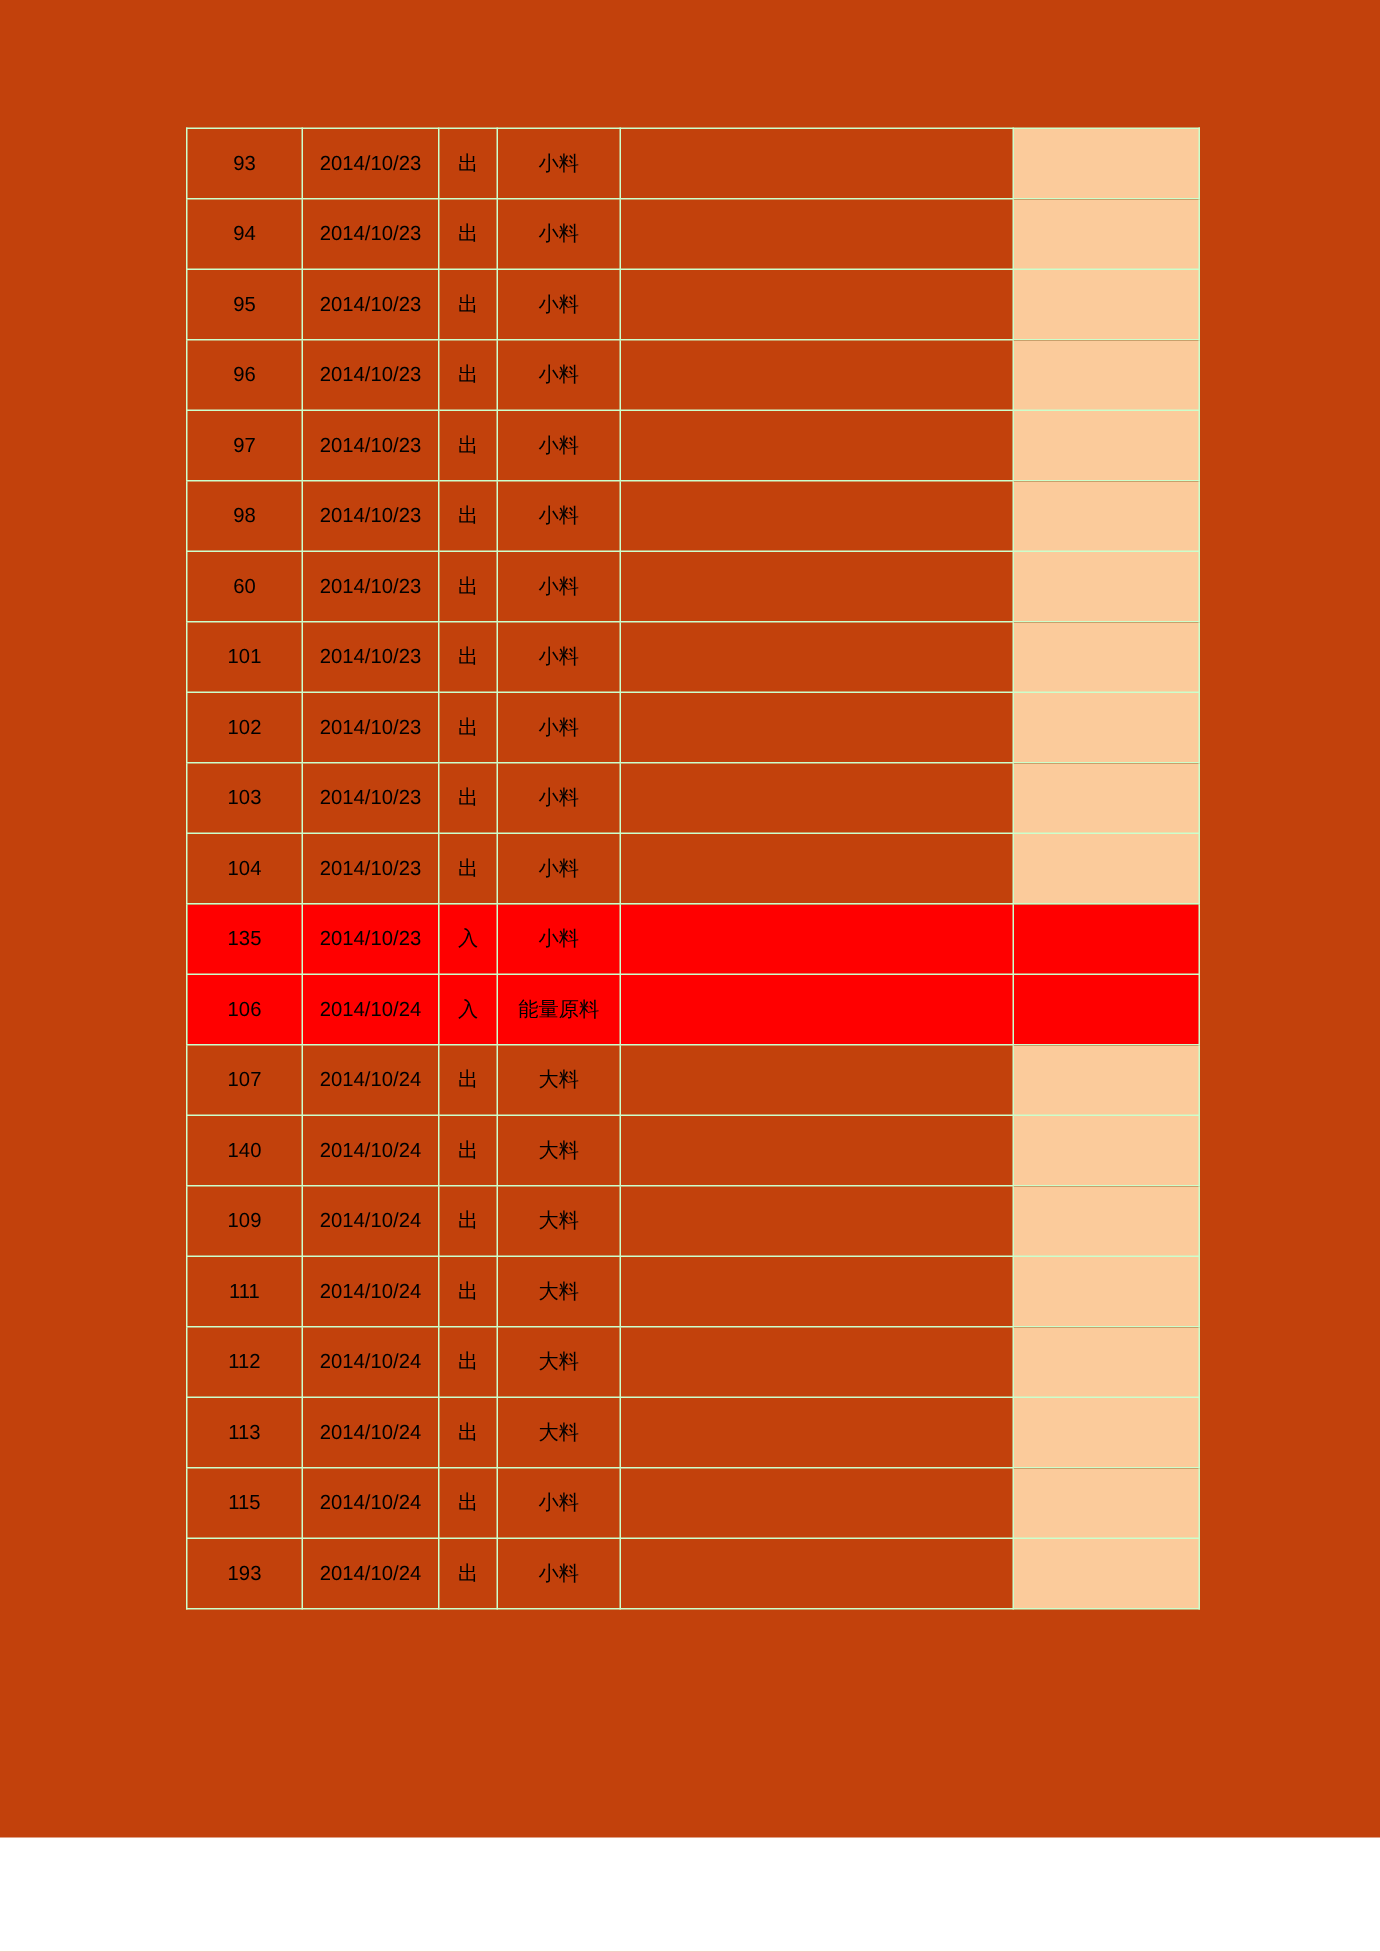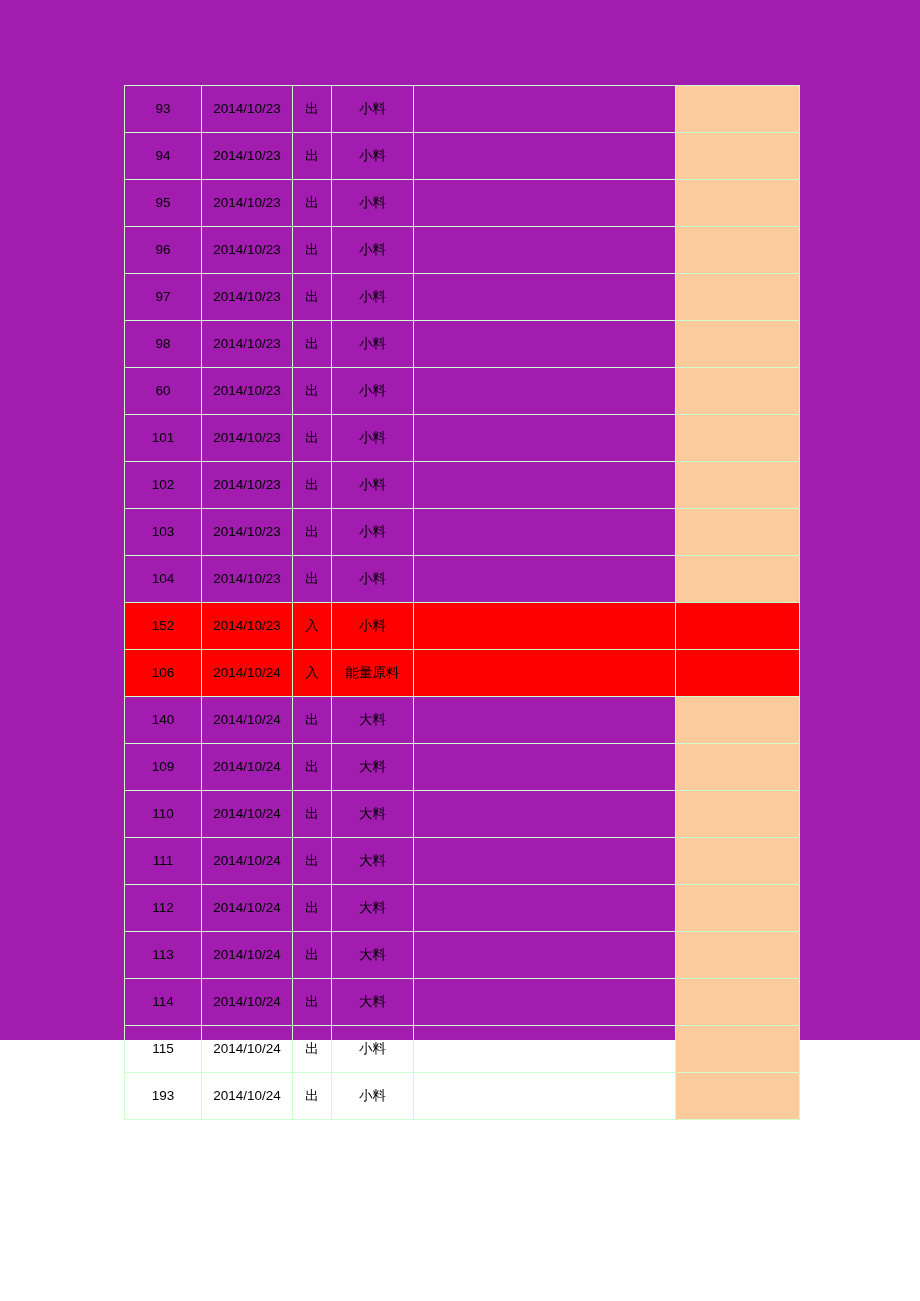--- a/index.html
+++ b/index.html
@@ -10,22 +10,22 @@
   body {
     width: 920px;
     height: 1301px;
     font-family: "Liberation Sans", "DejaVu Sans", sans-serif;
     overflow: hidden;
   }
 
   #sheet {
     position: relative;
     width: 920px;
-    height: 1040px;
-    background: #a21caf;
+    height: 1225px;
+    background: #c2410c;
   }
 
   #inventory-table {
     position: absolute;
     left: 124px;
     top: 85px;
     border-collapse: collapse;
     table-layout: fixed;
     width: 675px;
   }
@@ -164,85 +164,77 @@
         </tr>
         <tr class="row-normal">
           <td class="cell-seq">104</td>
           <td class="cell-date">2014/10/23</td>
           <td class="cell-dir">出</td>
           <td class="cell-mat">小料</td>
           <td class="cell-note"></td>
           <td class="cell-amount"></td>
         </tr>
         <tr class="row-flagged">
-          <td class="cell-seq">152</td>
+          <td class="cell-seq">135</td>
           <td class="cell-date">2014/10/23</td>
           <td class="cell-dir">入</td>
           <td class="cell-mat">小料</td>
           <td class="cell-note"></td>
           <td class="cell-amount"></td>
         </tr>
         <tr class="row-flagged">
           <td class="cell-seq">106</td>
           <td class="cell-date">2014/10/24</td>
           <td class="cell-dir">入</td>
           <td class="cell-mat">能量原料</td>
           <td class="cell-note"></td>
           <td class="cell-amount"></td>
         </tr>
         <tr class="row-normal">
+          <td class="cell-seq">107</td>
+          <td class="cell-date">2014/10/24</td>
+          <td class="cell-dir">出</td>
+          <td class="cell-mat">大料</td>
+          <td class="cell-note"></td>
+          <td class="cell-amount"></td>
+        </tr>
+        <tr class="row-normal">
           <td class="cell-seq">140</td>
           <td class="cell-date">2014/10/24</td>
           <td class="cell-dir">出</td>
           <td class="cell-mat">大料</td>
           <td class="cell-note"></td>
           <td class="cell-amount"></td>
         </tr>
         <tr class="row-normal">
           <td class="cell-seq">109</td>
           <td class="cell-date">2014/10/24</td>
           <td class="cell-dir">出</td>
           <td class="cell-mat">大料</td>
           <td class="cell-note"></td>
           <td class="cell-amount"></td>
         </tr>
         <tr class="row-normal">
-          <td class="cell-seq">110</td>
-          <td class="cell-date">2014/10/24</td>
-          <td class="cell-dir">出</td>
-          <td class="cell-mat">大料</td>
-          <td class="cell-note"></td>
-          <td class="cell-amount"></td>
-        </tr>
-        <tr class="row-normal">
           <td class="cell-seq">111</td>
           <td class="cell-date">2014/10/24</td>
           <td class="cell-dir">出</td>
           <td class="cell-mat">大料</td>
           <td class="cell-note"></td>
           <td class="cell-amount"></td>
         </tr>
         <tr class="row-normal">
           <td class="cell-seq">112</td>
           <td class="cell-date">2014/10/24</td>
           <td class="cell-dir">出</td>
           <td class="cell-mat">大料</td>
           <td class="cell-note"></td>
           <td class="cell-amount"></td>
         </tr>
         <tr class="row-normal">
           <td class="cell-seq">113</td>
-          <td class="cell-date">2014/10/24</td>
-          <td class="cell-dir">出</td>
-          <td class="cell-mat">大料</td>
-          <td class="cell-note"></td>
-          <td class="cell-amount"></td>
-        </tr>
-        <tr class="row-normal">
-          <td class="cell-seq">114</td>
           <td class="cell-date">2014/10/24</td>
           <td class="cell-dir">出</td>
           <td class="cell-mat">大料</td>
           <td class="cell-note"></td>
           <td class="cell-amount"></td>
         </tr>
         <tr class="row-normal">
           <td class="cell-seq">115</td>
           <td class="cell-date">2014/10/24</td>
           <td class="cell-dir">出</td>

